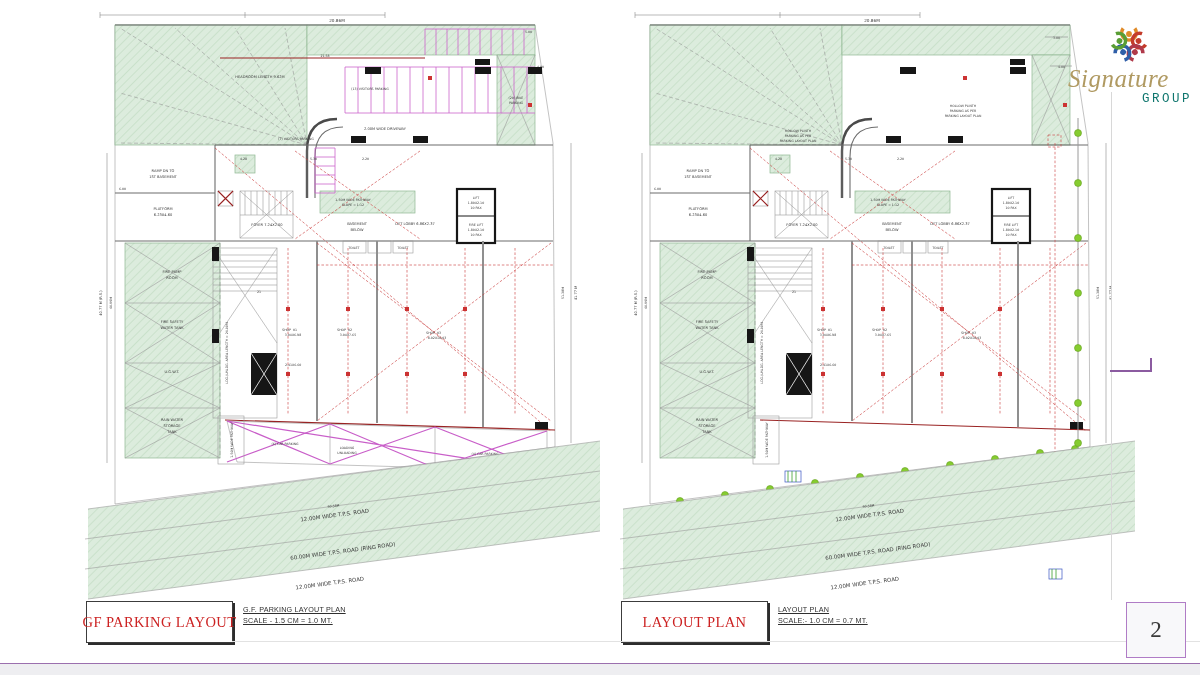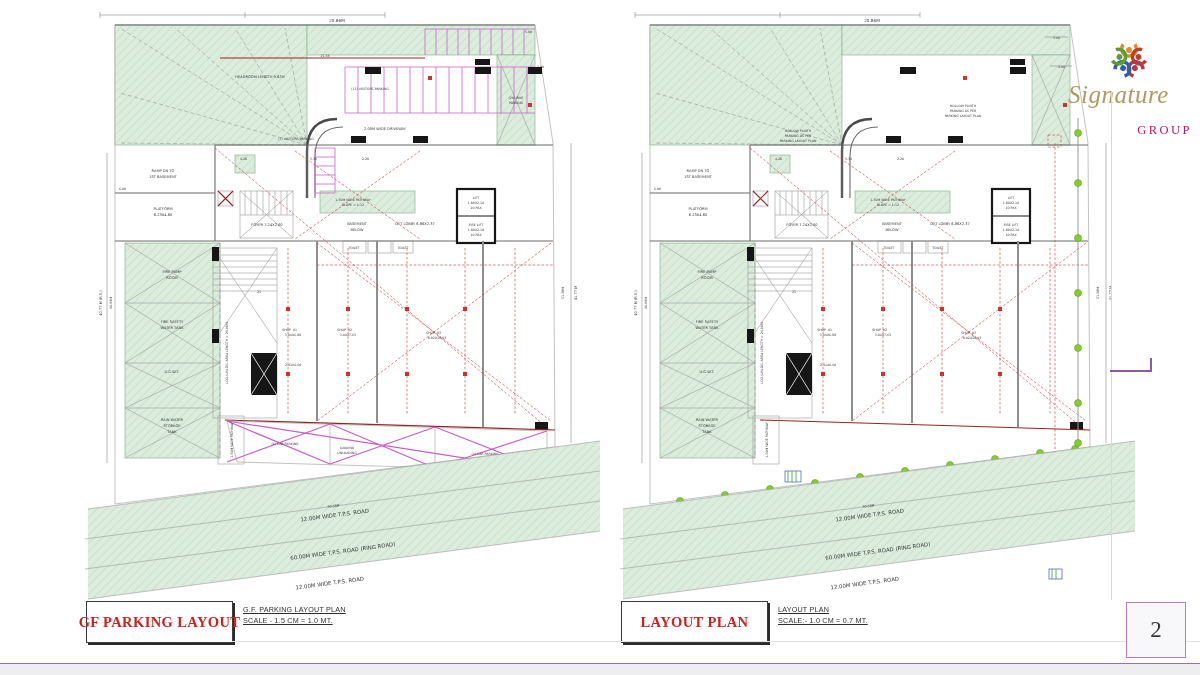--- a/index.html
+++ b/index.html
@@ -19,30 +19,30 @@
   .mag{stroke:#cc66cc;stroke-width:.8;fill:none}
   .mag2{stroke:#c95fc9;stroke-width:1.2;fill:none}
   .grn{fill:url(#gh);stroke:#8fb892;stroke-width:.7}
   .blk{fill:#161616;stroke:none}
   .bush{fill:#86cc30;stroke:#649f1e;stroke-width:.6}
   .grate{stroke:#3a55c2;stroke-width:.7;fill:none}
   .gratebar{stroke:#3aa02c;stroke-width:.8;fill:none}
 
   .titlebox{position:absolute;width:145px;height:40px;background:#fff;border:1.6px solid #3c3c3c;
             box-shadow:2px 2px 0 #2c2c2c;display:flex;align-items:center;justify-content:center;}
-  .titlebox span{font-family:"Liberation Serif",serif;font-weight:bold;font-size:14.5px;color:#cc2222;letter-spacing:.4px;white-space:nowrap;}
+  .titlebox span{font-family:"Liberation Serif",serif;font-weight:normal;font-size:14.5px;color:#cc2222;letter-spacing:.4px;white-space:nowrap;}
   .caption{position:absolute;font-size:7.2px;color:#2f2f2f;line-height:1.55;}
   .caption span{display:block;text-decoration:underline;letter-spacing:.2px;}
 
-  .logo{position:absolute;left:1068px;top:40px;width:124px;}
+  .logo{position:absolute;left:1068px;top:24px;width:124px;}
   .logo-emblem{margin-left:40px;}
   .logo-brand{font-family:"Liberation Serif",serif;font-style:italic;font-size:25px;color:#b09a62;
               line-height:1;margin-top:-2px;letter-spacing:.5px;}
-  .logo-group{font-family:Liberation Serif, serif;font-size:12.5px;color:#be185d;letter-spacing:2.5px;
-              text-align:right;margin-top:16px;}
+  .logo-group{font-family:Liberation Mono, monospace;font-size:12.5px;color:#0f766e;letter-spacing:2.5px;
+              text-align:right;margin-top:1px;}
 
   .pagebox{position:absolute;left:1126px;top:602px;width:58px;height:54px;background:#f8f8fa;
            border:1.6px solid #b07cc6;display:flex;align-items:center;justify-content:center;}
   .pagebox span{font-family:"Liberation Serif",serif;font-size:23px;color:#3a3a3a;}
   .footline{position:absolute;left:0;top:663px;width:1200px;height:1px;background:#9b6fae;}
   .footstrip{position:absolute;left:0;top:664px;width:1200px;height:11px;background:#eeeef1;}
   .hair{position:absolute;left:232px;top:641px;width:968px;height:1px;background:#e2e2e2;}
   .vfaint{position:absolute;left:1111px;top:92px;width:1px;height:508px;background:#d8d8d8;}
   .elbow-h{position:absolute;left:1110px;top:370px;width:42px;height:2px;background:#8b5ba0;}
   .elbow-v{position:absolute;left:1150px;top:358px;width:2px;height:14px;background:#8b5ba0;}

